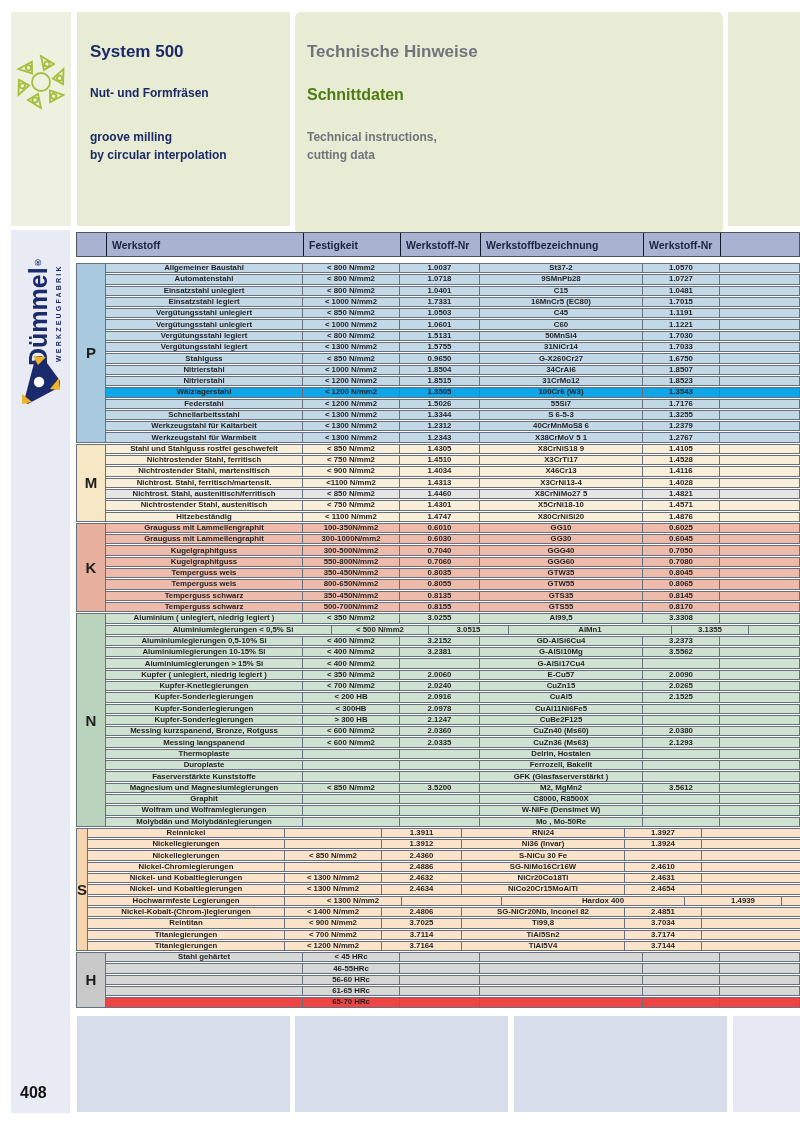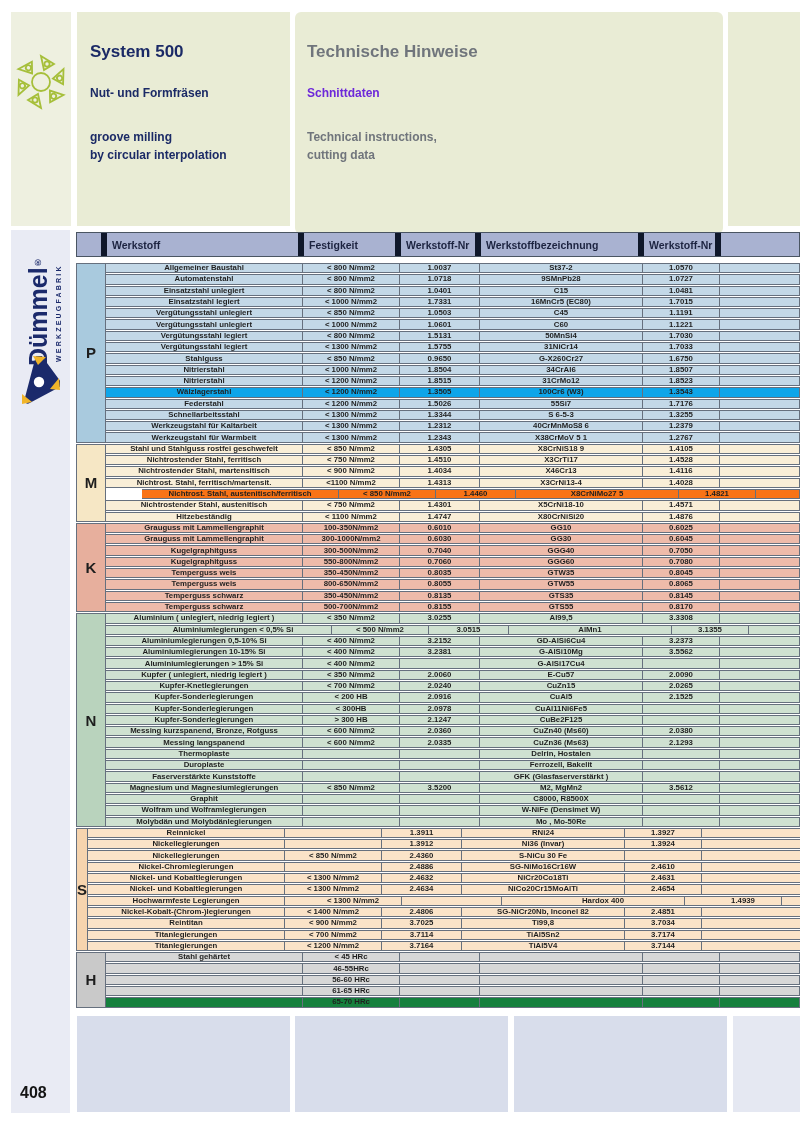--- a/index.html
+++ b/index.html
@@ -9,39 +9,39 @@
   
   .logo-box{position:absolute;left:11px;top:12px;width:60px;height:214px;background:#eef0e0;}
   .cutter-svg{position:absolute;left:3px;top:40px;}
   .box-a{position:absolute;left:77px;top:12px;width:213px;height:214px;background:#e9ecd5;}
   .box-b{position:absolute;left:295px;top:12px;width:428px;height:222px;background:#e9ecd5;border-radius:6px;}
   .box-c{position:absolute;left:728px;top:12px;width:72px;height:214px;background:#e9ecd5;}
   .ha-title{position:absolute;left:13px;top:30px;font-size:17px;font-weight:bold;color:#1b2a66;}
   .ha-sub{position:absolute;left:13px;top:74px;font-size:12px;font-weight:bold;color:#1b2a66;}
   .ha-en{position:absolute;left:13px;top:116px;font-size:12px;font-weight:bold;color:#1b2a66;line-height:18px;}
   .hb-title{position:absolute;left:12px;top:30px;font-size:17px;font-weight:bold;color:#70757c;}
-  .hb-sub{position:absolute;left:12px;top:74px;font-size:12px;font-weight:bold;color:#6d28d9;}
+  .hb-sub{position:absolute;left:12px;top:74px;font-size:16px;font-weight:bold;color:#4d7c0f;}
   .hb-en{position:absolute;left:12px;top:116px;font-size:12px;font-weight:bold;color:#70757c;line-height:18px;}
 
   
   .sidebar{position:absolute;left:11px;top:230px;width:59px;height:883px;background:#e9ebf4;}
   .wordmark{position:absolute;left:13px;top:16px;height:120px;
             writing-mode:vertical-rl;transform:rotate(180deg);
             font-size:25px;font-weight:bold;color:#1b2a6b;letter-spacing:0px;}
   .wordmark .reg{font-size:9px;font-weight:bold;}
   .wordsub{position:absolute;left:44px;top:20px;height:112px;
            writing-mode:vertical-rl;transform:rotate(180deg);
            font-size:7px;font-weight:bold;letter-spacing:2.2px;color:#1b2a6b;}
   .brand-icon{position:absolute;left:11px;top:126px;}
 
   
   .mtable{position:absolute;left:76px;top:232px;width:724px;}
   .thead{display:flex;height:25px;background:#a9b2d1;border:1px solid #4a5562;box-sizing:border-box;}
   .thead .hc{display:flex;align-items:center;padding-left:5px;box-sizing:border-box;
-             border-right:6px solid #0f172a;font-size:10.5px;font-weight:bold;color:#1c2340;white-space:nowrap;overflow:hidden;}
+             border-right:1px solid #0f172a;font-size:10.5px;font-weight:bold;color:#1c2340;white-space:nowrap;overflow:hidden;}
   .thead .hc:last-child{border-right:none;}
   .tgap{height:6px;}
   .group{display:flex;}
   .glabel{width:30px;box-sizing:border-box;border:1px solid #66707e;margin-bottom:1px;
           display:flex;align-items:center;justify-content:center;
           font-size:15px;font-weight:bold;color:#1d1d1d;}
   .grows{flex:1;display:flex;flex-direction:column;}
   .g-row{display:flex;height:10.3px;margin-bottom:1px;box-sizing:border-box;
          border:1px solid #66707e;border-left:none;}
   .g-row .dc{display:flex;align-items:center;justify-content:center;box-sizing:border-box;
@@ -299,21 +299,21 @@
               <div class="dc c5"></div>
             </div>
             <div class="g-row" style="background: rgb(249, 238, 215);">
               <div class="dc c0">Nichtrost. Stahl, ferritisch/martensit.</div>
               <div class="dc c1">&lt;1100 N/mm2</div>
               <div class="dc c2">1.4313</div>
               <div class="dc c3">X3CrNi13-4</div>
               <div class="dc c4">1.4028</div>
               <div class="dc c5"></div>
             </div>
-            <div class="g-row" style="background: #f97316; margin-left: 36px;">
+            <div class="g-row" style="background: #e5e5e5;">
               <div class="dc c0">Nichtrost. Stahl, austenitisch/ferritisch</div>
               <div class="dc c1">&lt; 850 N/mm2</div>
               <div class="dc c2">1.4460</div>
               <div class="dc c3">X8CrNiMo27 5</div>
               <div class="dc c4">1.4821</div>
               <div class="dc c5"></div>
             </div>
             <div class="g-row" style="background: rgb(249, 238, 215);">
               <div class="dc c0">Nichtrostender Stahl, austenitisch</div>
               <div class="dc c1">&lt; 750 N/mm2</div>
@@ -679,21 +679,21 @@
               <div class="dc c5"></div>
             </div>
             <div class="g-row" style="background: rgb(215, 215, 215);">
               <div class="dc c0"></div>
               <div class="dc c1">61-65 HRc</div>
               <div class="dc c2"></div>
               <div class="dc c3"></div>
               <div class="dc c4"></div>
               <div class="dc c5"></div>
             </div>
-            <div class="g-row" style="background: #15803d;">
+            <div class="g-row" style="background: #ef4444;">
               <div class="dc c0"></div>
               <div class="dc c1">65-70 HRc</div>
               <div class="dc c2"></div>
               <div class="dc c3"></div>
               <div class="dc c4"></div>
               <div class="dc c5"></div>
             </div>
           </div>
         </div>
       </div>

